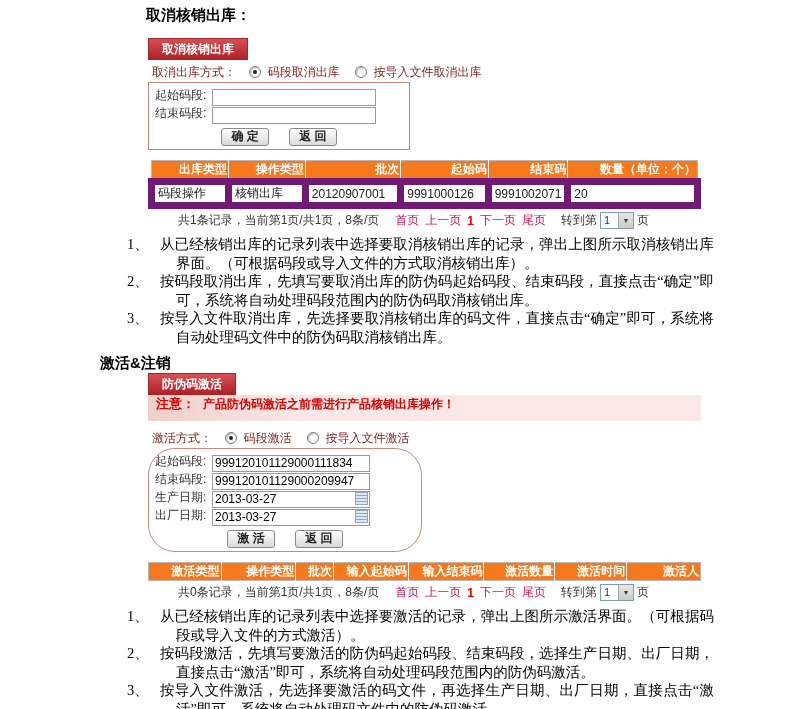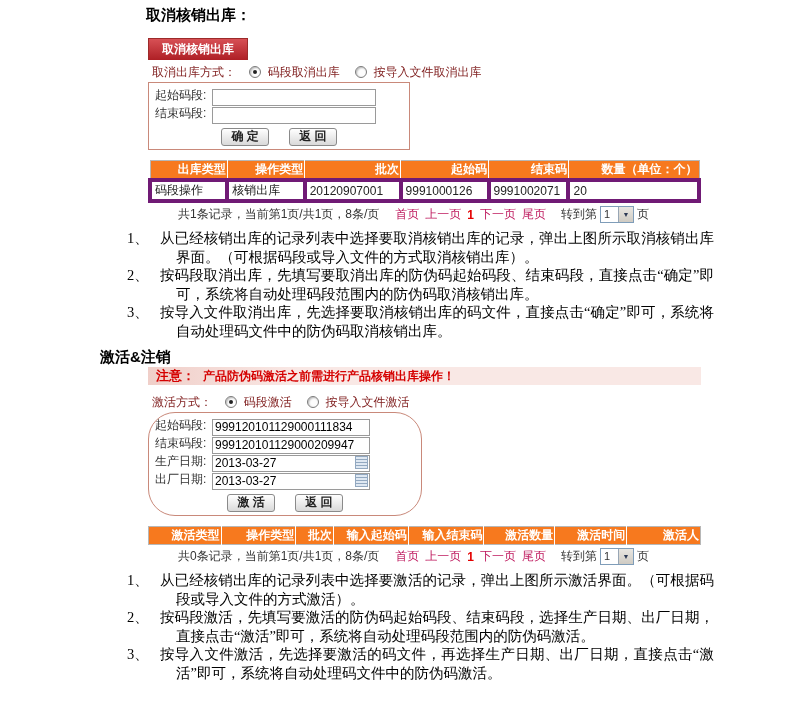--- a/index.html
+++ b/index.html
@@ -16,21 +16,21 @@
   .shot{margin-left:148px;width:553px;}
   .tab-row{line-height:0;}
   .tab-row.gap{margin-bottom:4px;}
   .red-tab{
     display:inline-block;line-height:13px;padding:4px 13px 4px;
     background:linear-gradient(#d75055,#ae1f25);
     border:1px solid #9c2a2a;border-bottom:none;
     color:#fff;font-size:12px;font-weight:bold;cursor:pointer;
   }
   .notice{
-    height:18px;line-height:18px;padding-left:8px;
+    height:26px;line-height:18px;padding-left:8px;
     background:linear-gradient(to right,#f0cfc9,#f9e8e5 150px);
     color:#d50000;font-size:12px;font-weight:bold;
   }
   .notice-label{font-size:13px;margin-right:8px;}
   .radio-row{font-size:12px;color:#7f1d1d;margin:3px 0 3px 4px;height:15px;}
   .radio-row .mode-label{margin-right:8px;}
   .radio{
     display:inline-block;width:10px;height:10px;border:1px solid #7b7b7b;border-radius:50%;
     background:#fdfdfd;box-shadow:inset 1px 1px 2px rgba(0,0,0,.28);
     position:relative;top:2px;margin:0 3px 0 2px;cursor:pointer;
@@ -66,21 +66,21 @@
     padding:1px 9px 2px;margin:0 8px;cursor:pointer;line-height:13px;
   }
   
   table.grid{border-collapse:collapse;table-layout:fixed;width:553px;font-size:12px;margin-top:10px;border:1px solid #b7b7b7;}
   table.grid th{
     background:#f7791e;color:#fff;font-weight:bold;height:17px;
     border-right:1px solid #fff;text-align:right;overflow:hidden;white-space:nowrap;padding:0 1px;
   }
   table.grid th:last-child{border-right:none;}
   table.grid td{
-    height:17px;border:4px solid #701a75;padding:0 0 0 3px;text-align:left;
+    height:17px;border:7px solid #701a75;padding:0 0 0 3px;text-align:left;
     overflow:hidden;white-space:nowrap;background:#fff;color:#222;
   }
   .table-cancel th:nth-child(1){width:14%;}
   .table-cancel th:nth-child(2){width:14%;}
   .table-cancel th:nth-child(3){width:17.5%;}
   .table-cancel th:nth-child(4){width:16%;}
   .table-cancel th:nth-child(5){width:14.5%;}
   .table-cancel th:nth-child(6){width:24%;}
   .table-activate th:nth-child(1){width:13.3%;}
   .table-activate th:nth-child(2){width:13.7%;}
@@ -188,20 +188,23 @@
 
   <ol class="steps">
       <li><span class="num">1、</span><span>从已经核销出库的记录列表中选择要取消核销出库的记录，弹出上图所示取消核销出库界面。（可根据码段或导入文件的方式取消核销出库）。</span></li>
       <li><span class="num">2、</span><span>按码段取消出库，先填写要取消出库的防伪码起始码段、结束码段，直接点击“确定”即可，系统将自动处理码段范围内的防伪码取消核销出库。</span></li>
       <li><span class="num">3、</span><span>按导入文件取消出库，先选择要取消核销出库的码文件，直接点击“确定”即可，系统将自动处理码文件中的防伪码取消核销出库。</span></li>
     </ol>
 
   <h2 class="group-heading">激活&amp;注销</h2>
 
   <div class="shot">
+    <div class="tab-row">
+      <span class="red-tab">防伪码激活</span>
+    </div>
 
     <div class="notice">
       <span class="notice-label">注意：</span><span>产品防伪码激活之前需进行产品核销出库操作！</span>
     </div>
 
     <div class="radio-row s2gap">
       <span class="mode-label">激活方式：</span>
       <span class="radio checked"></span>
       <span class="radio-label">码段激活</span>
       <span class="radio"></span>

